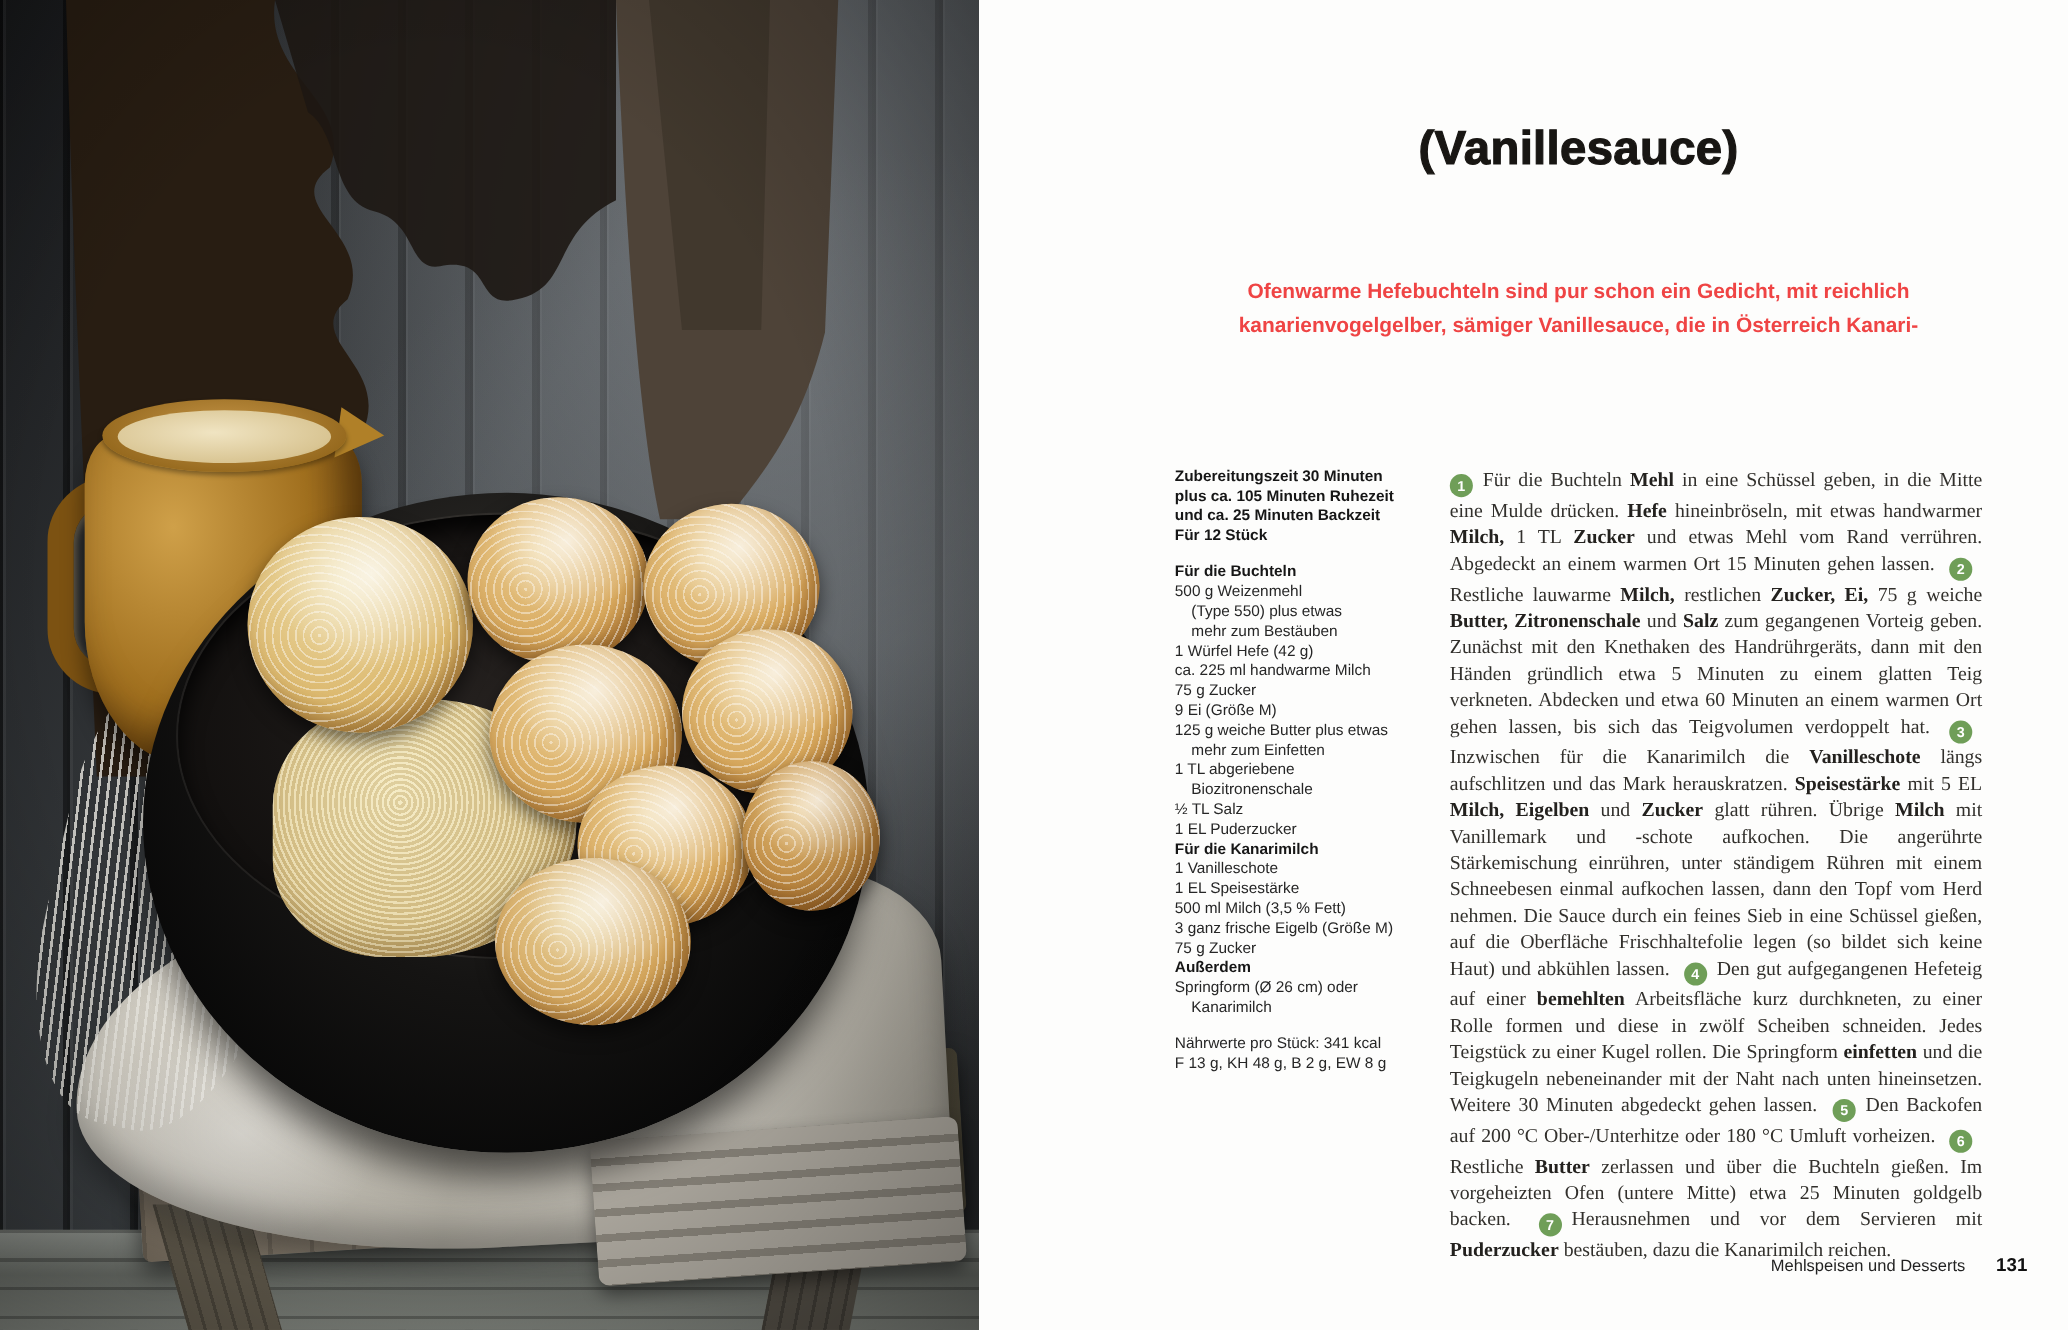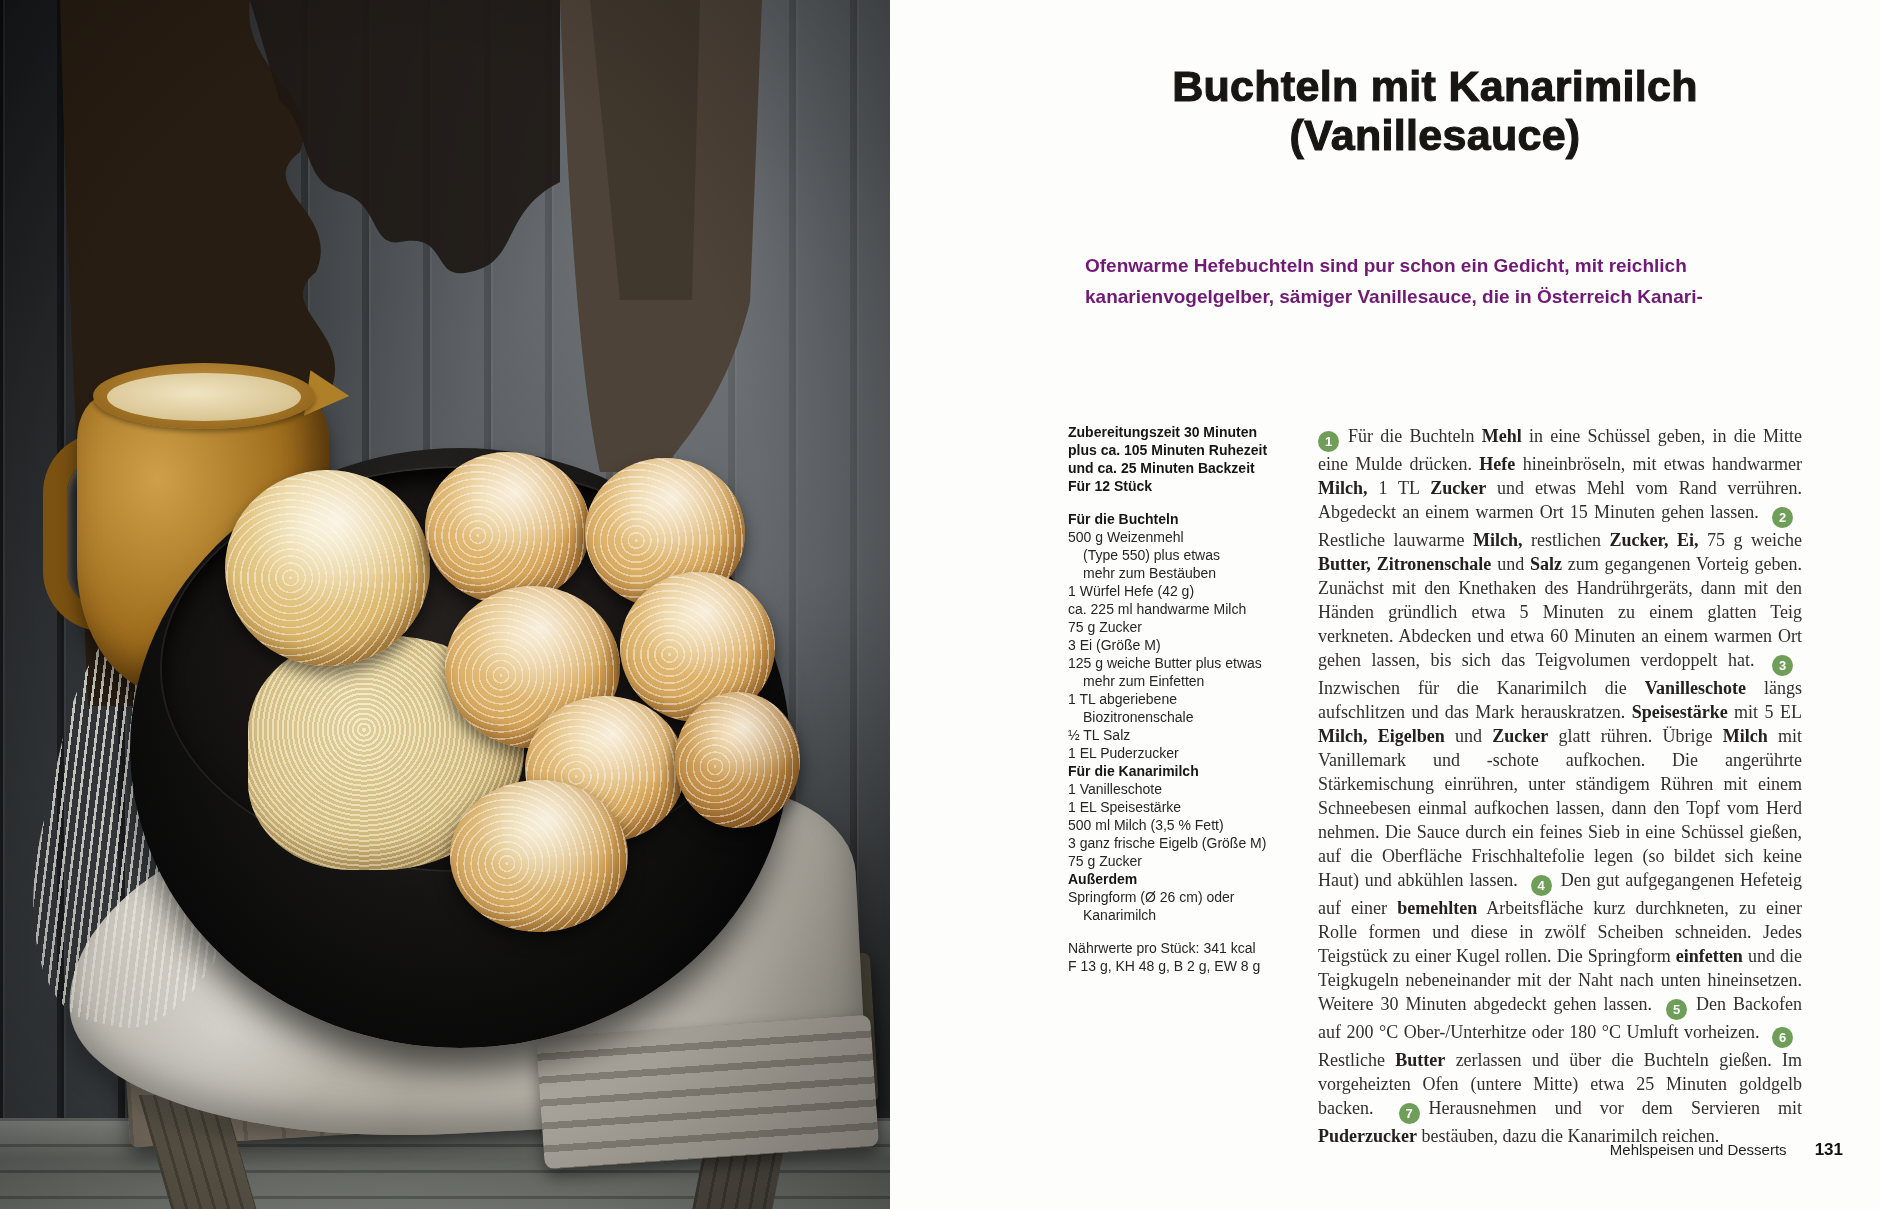--- a/index.html
+++ b/index.html
@@ -84,22 +84,22 @@
   .b7{background:radial-gradient(circle at 40% 32%, #e3bd77, #c08c45 55%, #9a6326 88%);}
   .b8{left:320px;top:332px;width:178px;height:152px;
       background:radial-gradient(circle at 42% 34%, #ecd9a6, #d3a55c 58%, #a9742f 88%);}
   .ph-vignette{left:0;top:0;width:890px;height:1209px;pointer-events:none;
       background:radial-gradient(ellipse at 45% 45%, transparent 52%, rgba(0,0,0,.38) 100%);}
 
   
   .page-title{position:absolute;left:1040px;top:62px;width:790px;margin:0;text-align:center;
       font-weight:800;font-size:43px;line-height:49px;letter-spacing:.3px;color:#181613;
       -webkit-text-stroke:1.1px #181613;}
-  .intro{position:absolute;left:1085px;top:250px;width:700px;margin:0;text-align:left;
-      font-weight:700;font-size:19px;line-height:31px;color:#701a75;}
+  .intro{position:absolute;left:1085px;top:250px;width:700px;margin:0;text-align:center;
+      font-weight:700;font-size:19px;line-height:31px;color:#ef4444;}
   .ingredients{position:absolute;left:1068px;top:423px;width:252px;
       font-size:14px;line-height:18px;color:#262626;}
   .ing-line{white-space:nowrap;}
   .ing-line.bold{font-weight:700;color:#161616;}
   .ing-line.indent{padding-left:15px;}
   .ing-gap{height:15px;}
   .steps{position:absolute;left:1318px;top:424px;width:484px;margin:0;
       font-family:"Liberation Serif",serif;font-size:18px;line-height:24px;color:#32302c;
       text-align:justify;}
   .steps b{font-weight:700;color:#23211e;}
@@ -167,21 +167,21 @@
           <div class="sg"></div>
         </div>
       <div class="bun b8">
           <div class="sg"></div>
         </div>
     </div>
     <div class="ph-vignette"></div>
   </div>
 
   <h1 class="page-title">
-    <span>Buchteln mit Kanarimilch</span><br>
+    <br>
     <span>(Vanillesauce)</span>
   </h1>
 
   <p class="intro">
     <span>Ofenwarme Hefebuchteln sind pur schon ein Gedicht, mit reichlich</span><br>
     <span>kanarienvogelgelber, sämiger Vanillesauce, die in Österreich Kanari-</span><br>
   </p>
 
   <div class="ingredients">
       <div class="ing-line bold">Zubereitungszeit 30 Minuten</div>
@@ -189,21 +189,21 @@
       <div class="ing-line bold">und ca. 25 Minuten Backzeit</div>
       <div class="ing-line bold">Für 12 Stück</div>
       <div class="ing-gap"></div>
       <div class="ing-line bold">Für die Buchteln</div>
       <div class="ing-line">500 g Weizenmehl</div>
       <div class="ing-line indent">(Type 550) plus etwas</div>
       <div class="ing-line indent">mehr zum Bestäuben</div>
       <div class="ing-line">1 Würfel Hefe (42 g)</div>
       <div class="ing-line">ca. 225 ml handwarme Milch</div>
       <div class="ing-line">75 g Zucker</div>
-      <div class="ing-line">3 Ei (Größe M)</div>
+      <div class="ing-line">9 Ei (Größe M)</div>
       <div class="ing-line">125 g weiche Butter plus etwas</div>
       <div class="ing-line indent">mehr zum Einfetten</div>
       <div class="ing-line">1 TL abgeriebene</div>
       <div class="ing-line indent">Biozitronenschale</div>
       <div class="ing-line">½ TL Salz</div>
       <div class="ing-line">1 EL Puderzucker</div>
       <div class="ing-line bold">Für die Kanarimilch</div>
       <div class="ing-line">1 Vanilleschote</div>
       <div class="ing-line">1 EL Speisestärke</div>
       <div class="ing-line">500 ml Milch (3,5 % Fett)</div>

